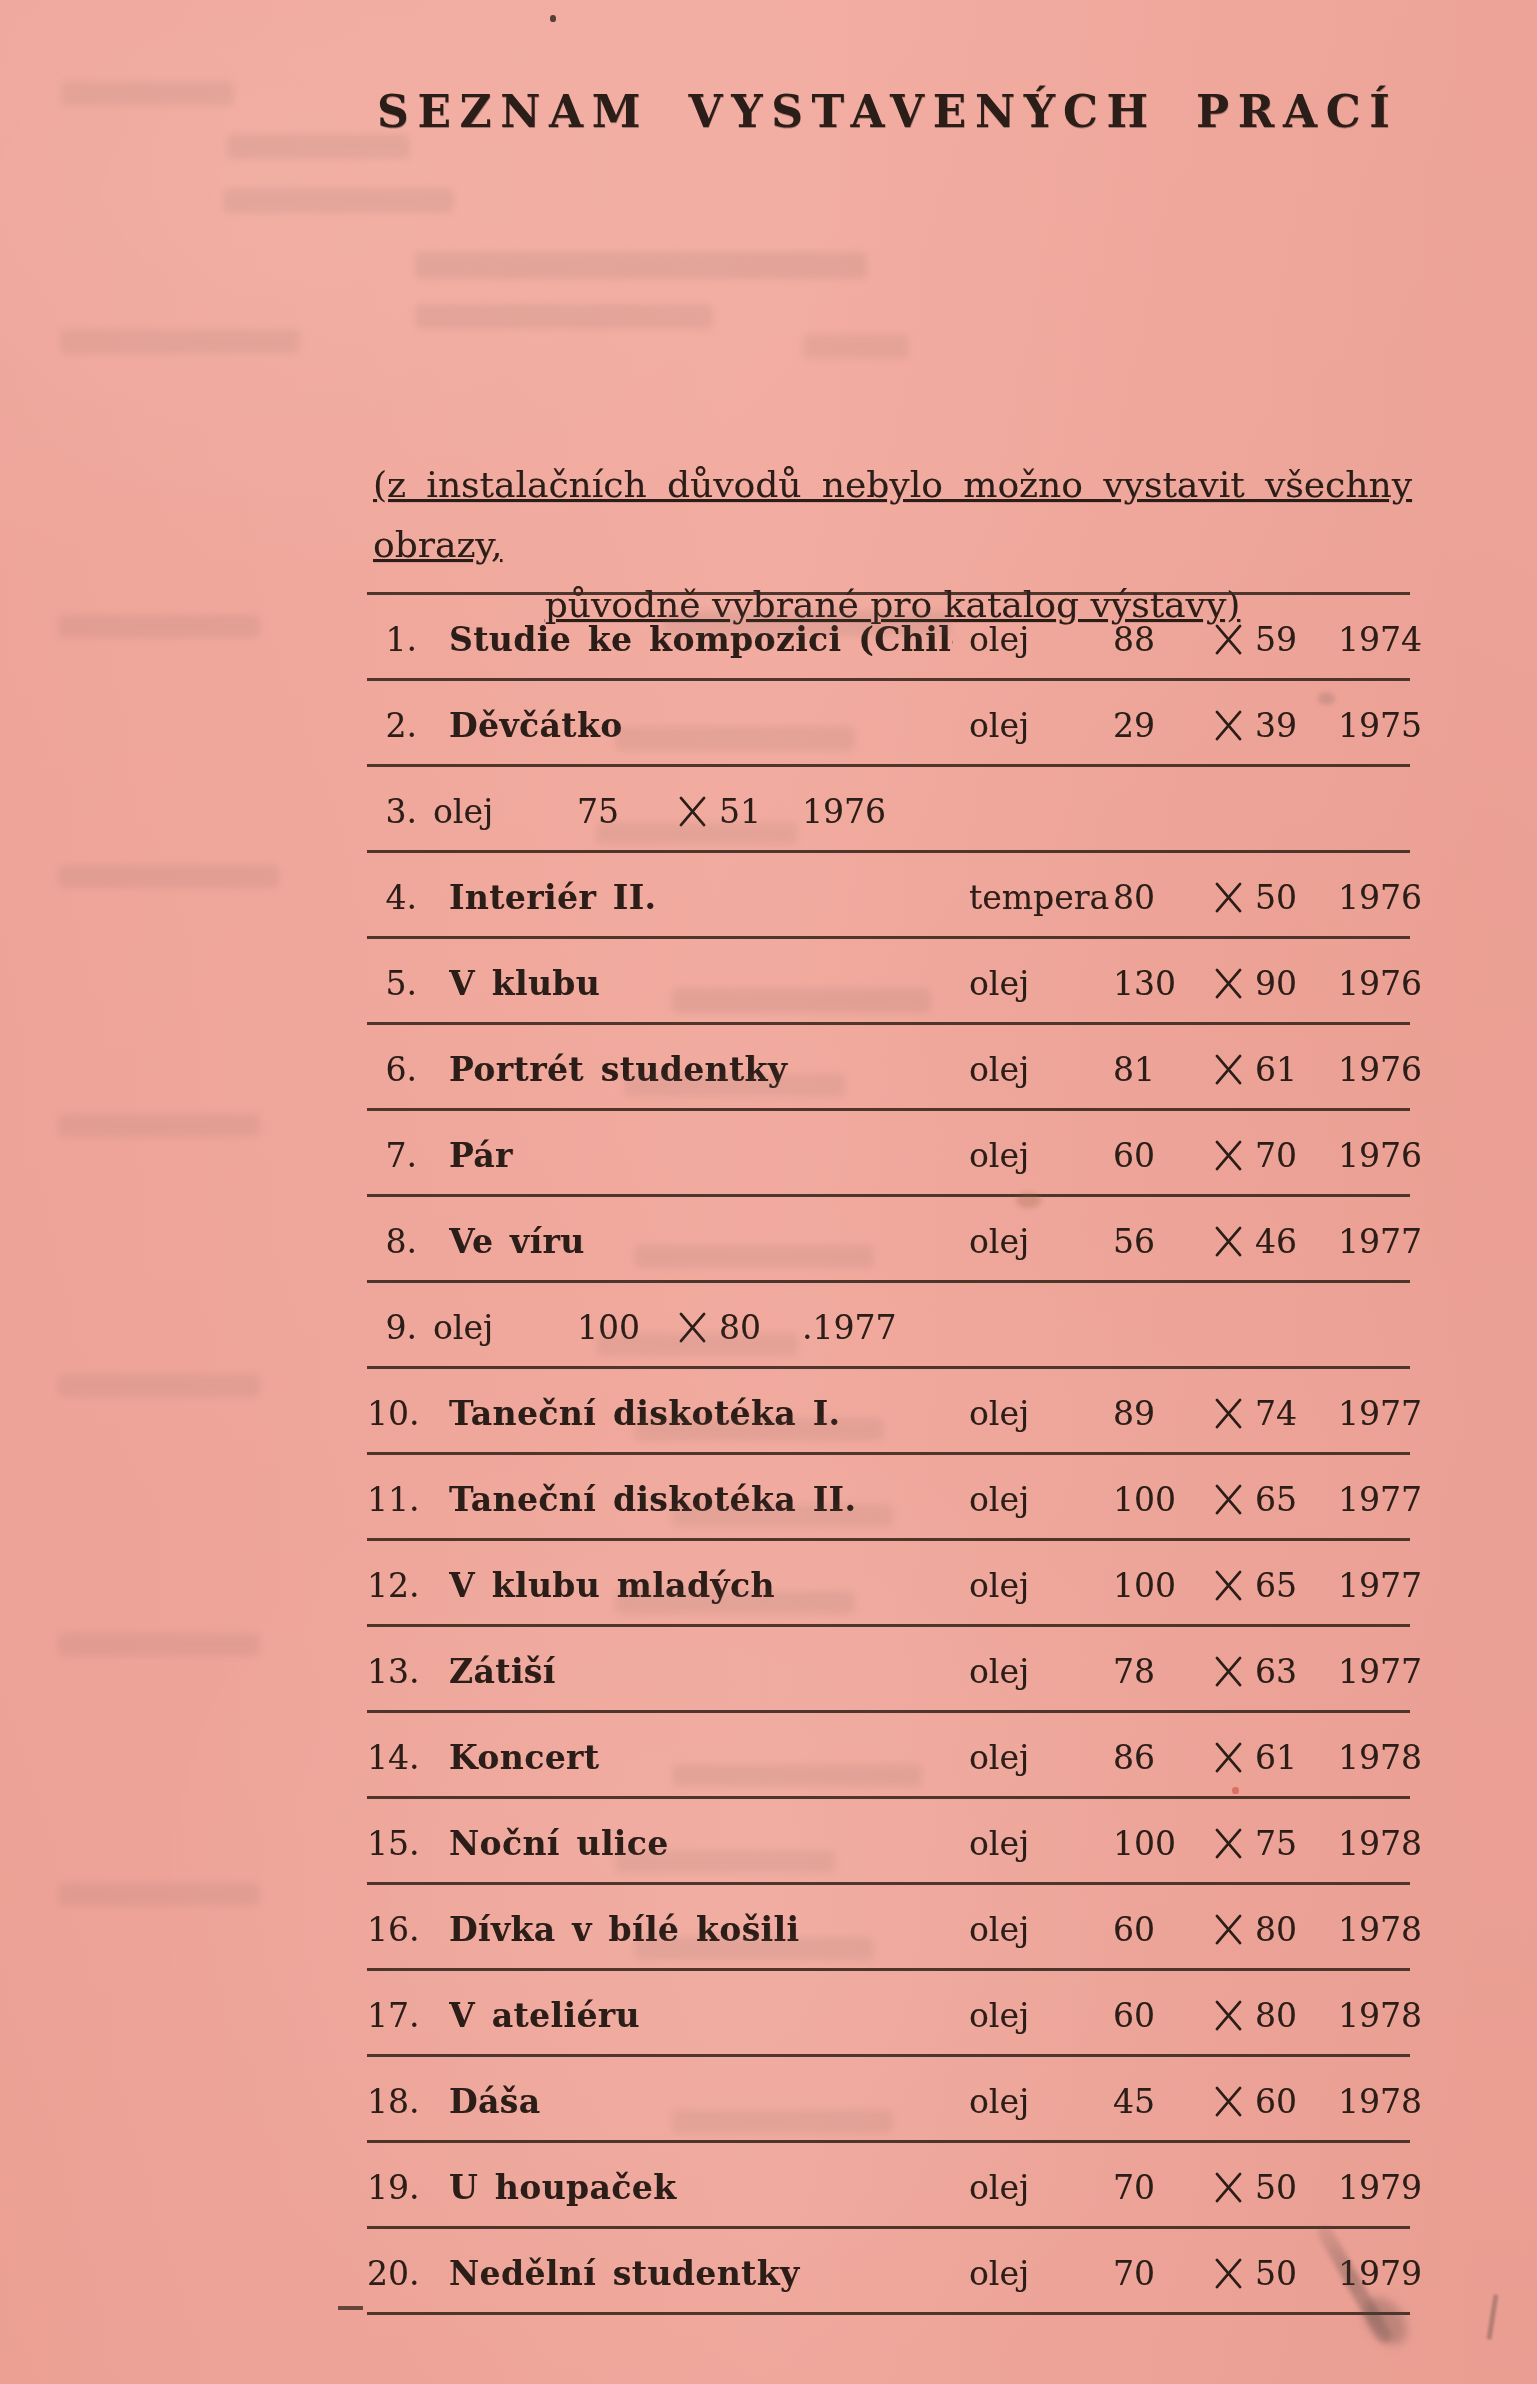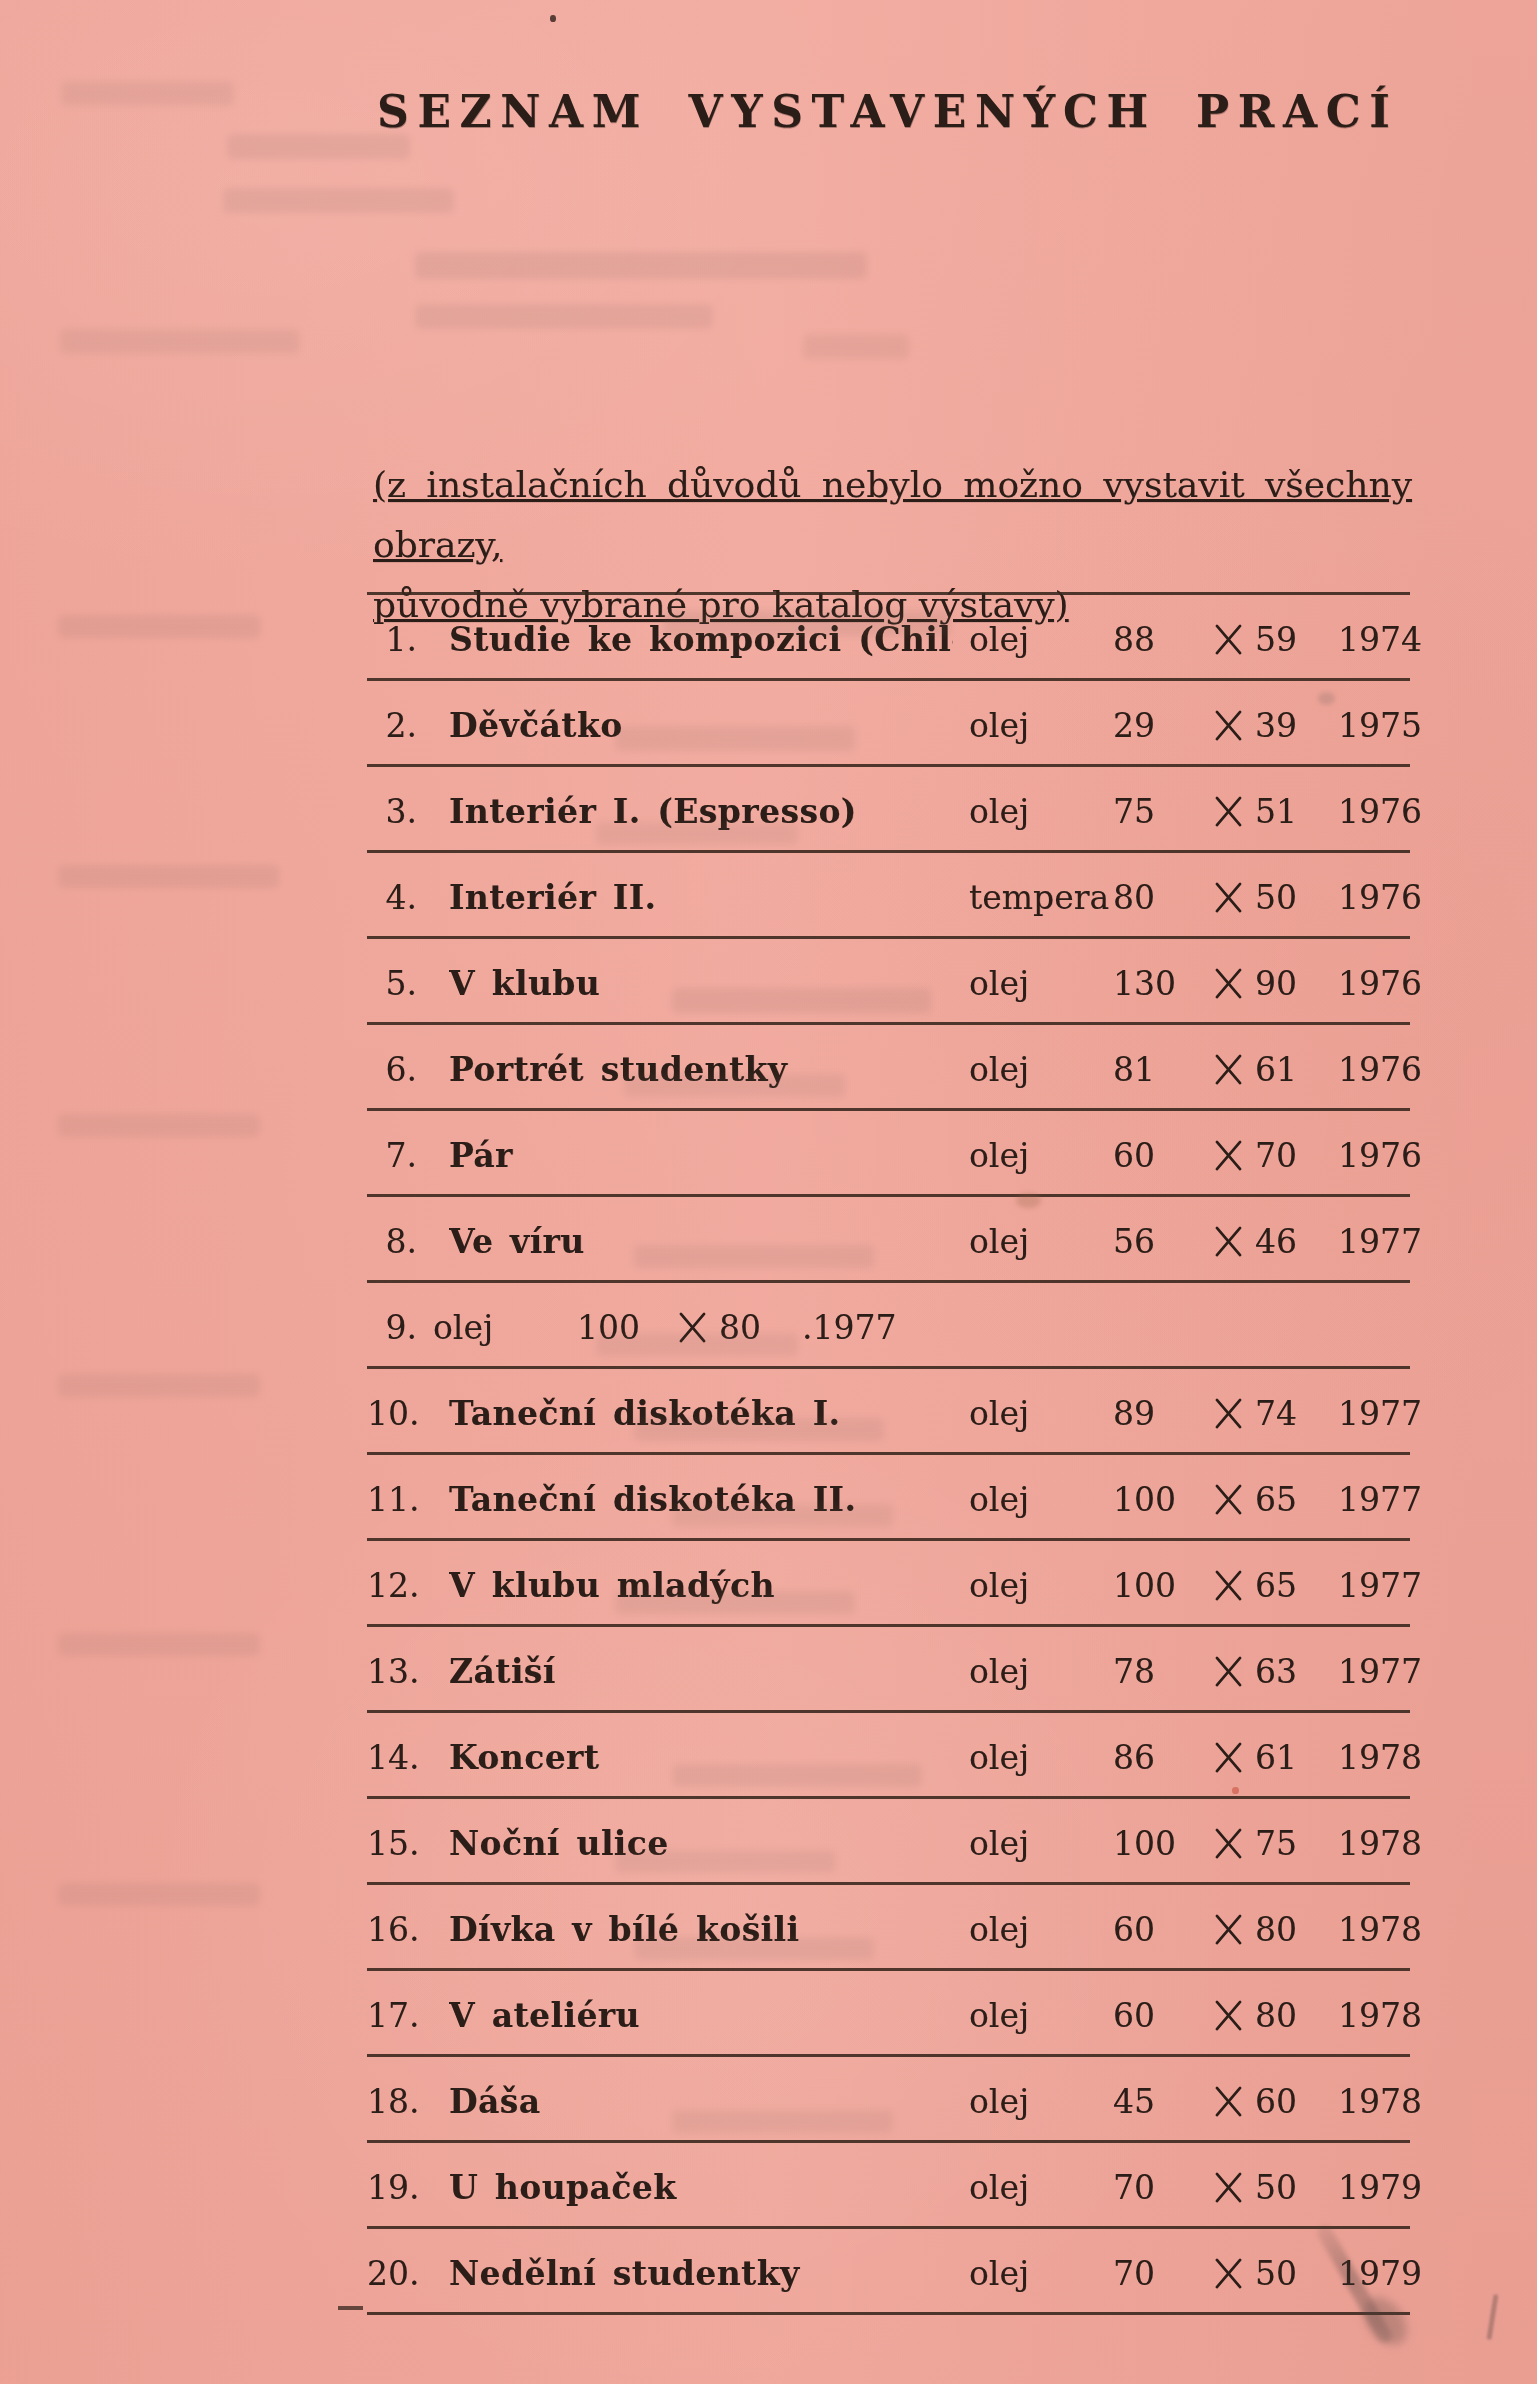--- a/index.html
+++ b/index.html
@@ -29,21 +29,21 @@
     position:absolute;left:550px;top:15.4px;width:5.8px;height:6.7px;border-radius:50%;
     background:rgba(48,32,26,0.8);
   }
   .intro{
     position:absolute;left:373px;top:455px;width:1039px;margin:0;
     font-size:36px;line-height:60px;
     text-shadow:0.3px 0.4px 0 rgba(43,28,22,0.3);
     text-decoration:underline;
   }
   .intro .l1{display:block;text-align:justify;text-align-last:justify;}
-  .intro .l2{display:block;text-align:left;}
+  .intro .l2{display:block;text-align:center;}
   .works{
     position:absolute;left:367px;top:592px;width:1043px;
     border-bottom:3.8px solid rgba(56,37,29,0.88);
   }
   .row{
     display:flex;align-items:center;box-sizing:border-box;
     height:86px;padding-top:5.8px;
     border-top:3.8px solid rgba(56,37,29,0.88);
     font-size:33px;
     text-shadow:0.3px 0.4px 0 rgba(43,28,22,0.3);
@@ -133,21 +133,20 @@
         <line x1="3" y1="3" x2="27" y2="31" stroke="#2b1d17" stroke-width="2.8" stroke-linecap="round"></line>
         <line x1="27" y1="3" x2="3" y2="31" stroke="#2b1d17" stroke-width="2.8" stroke-linecap="round"></line>
       </svg>
     </span>
     <span class="dh">39</span>
     <span class="y">1975</span>
   </div>
 
   <div class="row">
     <span class="num">3.</span>
-    <span class="t">Interiér I. (Espresso)</span>
     <span class="m">olej</span>
     <span class="dw">75</span>
     <span class="x">
       <svg width="29" height="33" viewBox="0 0 30 34" aria-hidden="true">
         <line x1="3" y1="3" x2="27" y2="31" stroke="#2b1d17" stroke-width="2.8" stroke-linecap="round"></line>
         <line x1="27" y1="3" x2="3" y2="31" stroke="#2b1d17" stroke-width="2.8" stroke-linecap="round"></line>
       </svg>
     </span>
     <span class="dh">51</span>
     <span class="y">1976</span>

